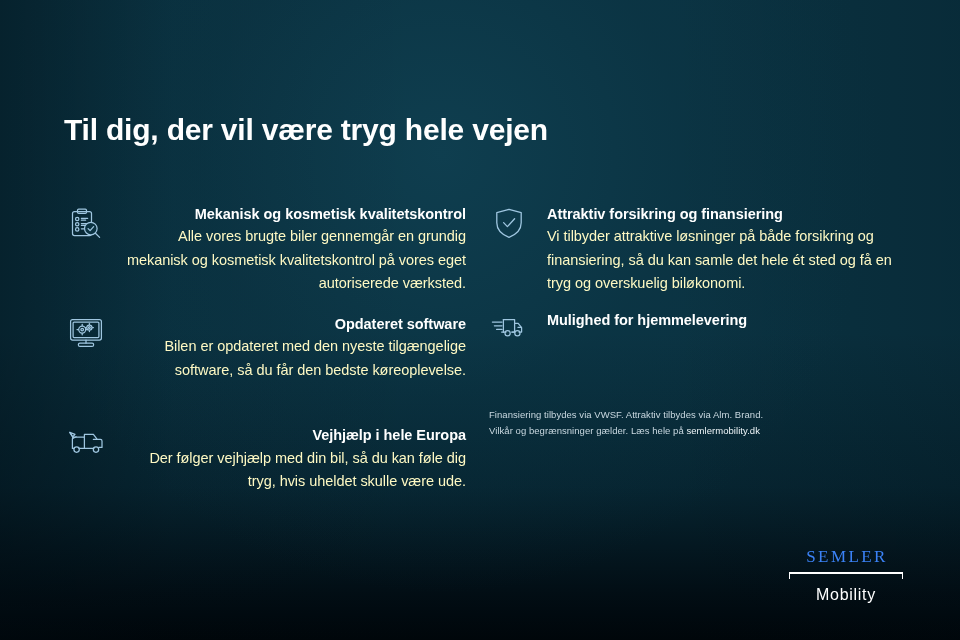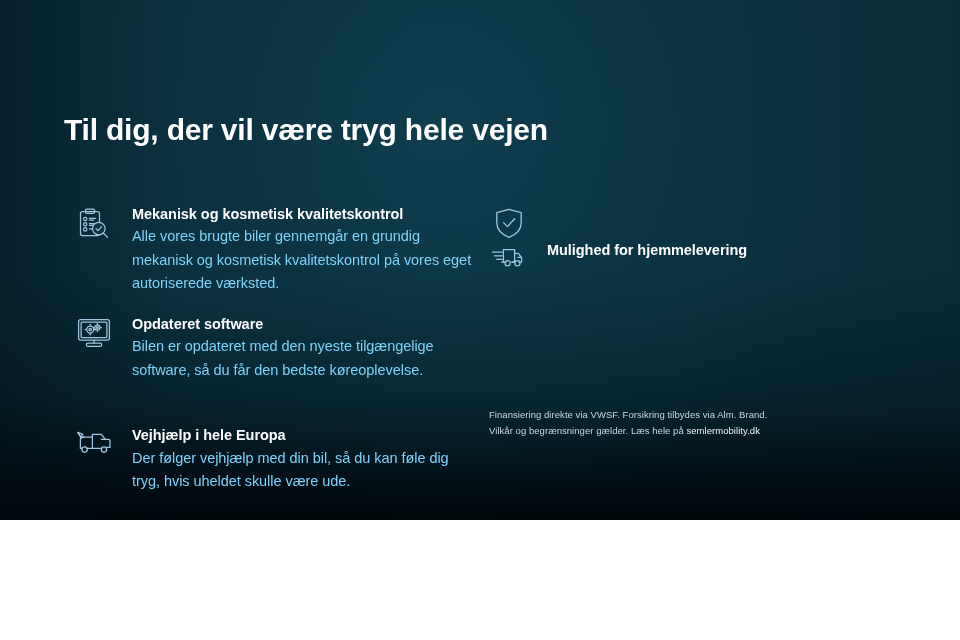--- a/index.html
+++ b/index.html
@@ -7,21 +7,21 @@
 
   html, body {
     width:960px; height:640px;
     overflow:hidden;
     font-family:"Liberation Sans", sans-serif;
     -webkit-font-smoothing:antialiased;
   }
 
   #slide {
     position:relative;
-    width:960px; height:520px;
+    width:960px; height:640px;
     background:#0a3241;
     overflow:hidden;
   }
 
   
   #slide .bg-grad-v,
   #slide .bg-grad-h,
   #slide .bg-glow {
     position:absolute; inset:0; pointer-events:none;
   }
@@ -56,21 +56,21 @@
     left:64px; top:113px;
     font-size:30px;
     font-weight:700;
     letter-spacing:-0.2px;
     color:#ffffff;
     white-space:nowrap;
   }
 
   
   .col { position:absolute; }
-  .col-left  { left:74px;  top:205px; width:400px; }
+  .col-left  { left:66px;  top:205px; width:400px;text-align:right; }
   .col-right { left:489px; top:205px; width:420px; }
 
   .feature { position:relative; display:block; }
   .feature + .feature { margin-top:24px; }
 
   .feature .icon-wrap {
     position:absolute;
     left:0; top:3px;
     width:40px; height:40px;
     display:flex; align-items:flex-start; justify-content:center;
@@ -83,53 +83,53 @@
     font-size:14.5px;
     font-weight:700;
     color:#ffffff;
     line-height:1.34;
     letter-spacing:-0.05px;
     margin-bottom:1px;
   }
   .feature .f-desc {
     font-size:14.5px;
     font-weight:400;
-    color:#7dd3fc;
+    color:#fef9c3;
     line-height:1.62;
     letter-spacing:-0.05px;
     max-width:360px;
   }
   .col-right .feature .f-desc { max-width:352px; }
 
   
   .col-left  .feature:nth-child(1) { margin-bottom:0; }
   .col-left  .feature:nth-child(2) { margin-top:19px; }
   .col-left  .feature:nth-child(3) { margin-top:44px; }
-  .col-right .feature:nth-child(2) { margin-top:36px; }
+  .col-right .feature:nth-child(2) { margin-top:15px; }
 
   
   .disclaimer {
     position:absolute;
     left:489px; top:407px;
     width:320px;
     font-size:9.5px;
     line-height:1.72;
     color:#c9d8e0;
     letter-spacing:0.05px;
   }
   .disclaimer .strong { font-weight:400; color:#eef5f8; }
 
   
   .logo { position:absolute; left:789px; top:548px; width:114px; text-align:center; }
   .logo .wordmark {
     font-family:"Liberation Serif", serif;
-    font-size:28px;
+    font-size:17px;
     font-weight:400;
     letter-spacing:2.4px;
-    color:#eab308;
+    color:#3b82f6;
     line-height:1;
     padding-left:2px;
   }
   .logo .rule {
     position:relative;
     height:9px;
     margin-top:7px;
   }
   .logo .rule:before {
     content:"";
@@ -243,20 +243,22 @@
     <div class="col col-right">
 
       <div class="feature">
         <span class="icon-wrap">
           <svg width="28" height="31" viewBox="0 0 28 31" fill="none" stroke="#9fc6e0" stroke-width="1.3" stroke-linecap="round" stroke-linejoin="round">
             <path d="M14 1.4 L26.2 4.6 v10.2 c0 7.0 -5.2 11.8 -12.2 14.6 C7.0 26.6 1.8 21.8 1.8 14.8 V4.6 z"></path>
             <polyline points="8.6,14.6 12.4,18.6 19.6,10.8"></polyline>
           </svg>
         </span>
         <div class="body">
+          <div class="f-title">Attraktiv forsikring og finansiering</div>
+          <div class="f-desc">Vi tilbyder attraktive løsninger på både forsikring og finansiering, så du kan samle det hele ét sted og få en tryg og overskuelig biløkonomi.</div>
         </div>
       </div>
 
       <div class="feature">
         <span class="icon-wrap">
           <svg width="36" height="26" viewBox="0 0 36 26" fill="none" stroke="#9fc6e0" stroke-width="1.25" stroke-linecap="round" stroke-linejoin="round">
             <path d="M12.4 18.0 H10.6"></path>
             <path d="M12.4 5.6 h11.2 v12.4 h-3.0"></path>
             <path d="M12.4 5.6 V18.0"></path>
             <path d="M23.6 9.4 h3.6 l3.4 4.2 v4.4 h-2.6"></path>
@@ -271,21 +273,21 @@
           </svg>
         </span>
         <div class="body">
           <div class="f-title">Mulighed for hjemmelevering</div>
         </div>
       </div>
 
     </div>
 
     <div class="disclaimer">
-      <div>Finansiering direkte via VWSF. Forsikring tilbydes via Alm. Brand.</div>
+      <div>Finansiering tilbydes via VWSF. Attraktiv tilbydes via Alm. Brand.</div>
       <div><span>Vilkår og begrænsninger gælder. Læs hele på </span><span class="strong">semlermobility.dk</span></div>
     </div>
 
     <div class="logo">
       <div class="wordmark">SEMLER</div>
       <div class="rule"></div>
       <div class="sub">Mobility</div>
     </div>
 
   </div>

